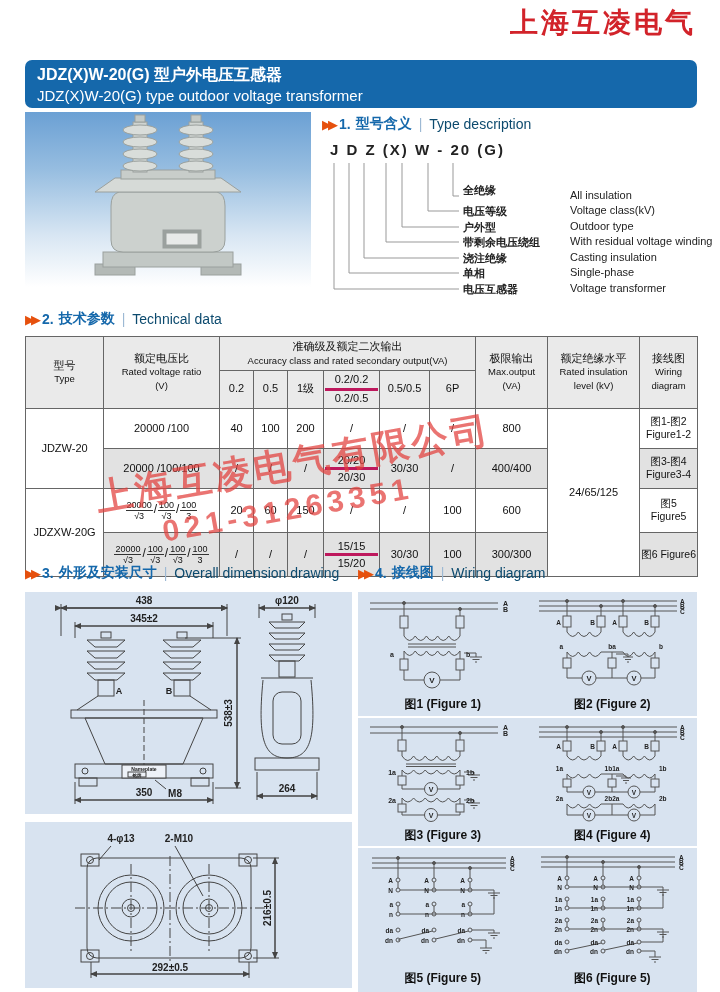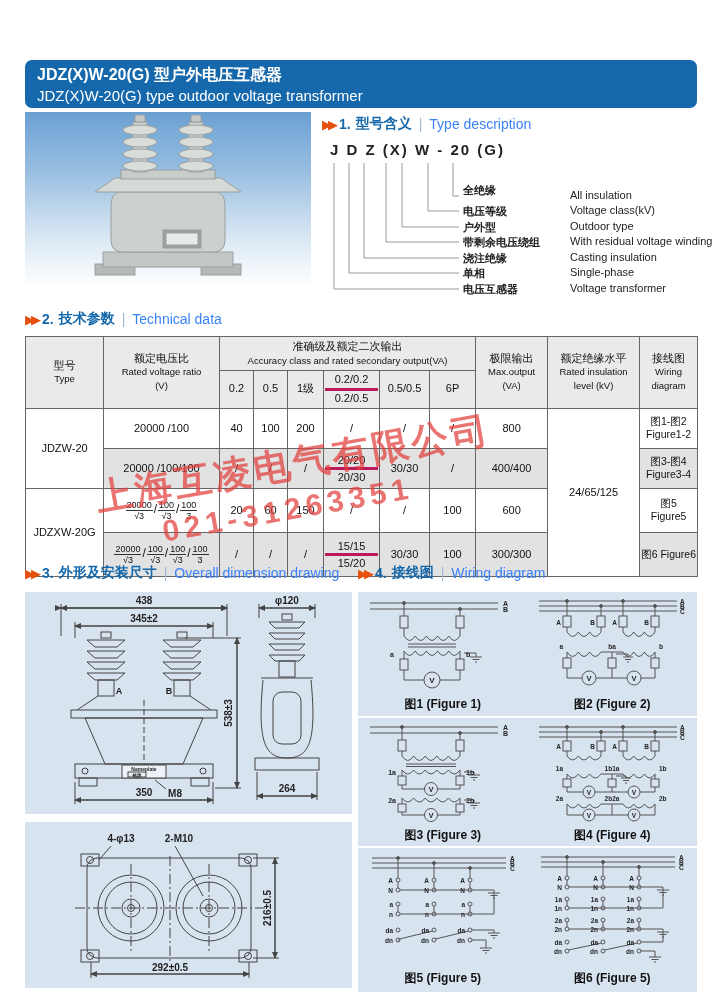--- a/index.html
+++ b/index.html
@@ -14,21 +14,21 @@
   .titlebar{position:absolute;left:25px;top:60px;width:672px;height:48px;background:#1568ab;
             border-radius:7px;color:#fff;padding:3px 0 0 0;box-sizing:border-box;}
   .titlebar .l1{font-size:16px;font-weight:bold;margin:2px 0 0 12px;}
   .titlebar .l2{font-size:15px;margin:1px 0 0 12px;}
   
   .sect{position:absolute;display:flex;align-items:center;gap:5px;font-size:14px;}
   .arr1{color:#e6500d;font-size:13px;letter-spacing:-4px;}
   .sect .no{color:#1568ab;font-weight:bold;}
   .sect .cn{color:#1568ab;font-weight:bold;}
   .sect .sep{color:#9db9d4;margin:0 2px;}
-  .sect .en{color:#3b82f6;text-align:center;}
+  .sect .en{color:#0c4a6e;text-align:center;}
   
   .photo{position:absolute;left:25px;top:112px;width:286px;height:190px;
          background:linear-gradient(180deg,#6ba0d4 0%,#96bde0 30%,#d8e6f3 65%,#ffffff 92%);}
   
   .typecode{position:absolute;left:318px;top:115px;width:384px;height:195px;}
   .code{position:absolute;left:12px;top:26px;font-size:15px;font-weight:bold;letter-spacing:2px;color:#222;}
   .leg-cn{position:absolute;left:145px;font-size:11px;font-weight:bold;color:#222;white-space:nowrap;}
   .leg-en{position:absolute;left:252px;font-size:11px;color:#222;white-space:nowrap;}
   
   table.tech{position:absolute;left:25px;top:336px;width:672px;border-collapse:collapse;
@@ -56,20 +56,21 @@
   .fig{width:166px;text-align:center;}
   .figcap{font-size:12px;font-weight:bold;color:#111;margin-top:1px;}
   svg text{font-family:"Liberation Sans","DejaVu Sans",sans-serif;}
 </style>
 </head>
 <body>
 
 <div class="page">
 
   <div class="logo">
+    <div class="logo-cn">上海互凌电气</div>
   </div>
 
   <div class="titlebar">
     <div class="l1">JDZ(X)W-20(G) 型户外电压互感器</div>
     <div class="l2">JDZ(X)W-20(G) type outdoor voltage transformer</div>
   </div>
 
   <div class="photo">
     <svg width="286" height="190" viewBox="0 0 286 190">
       <g stroke="#9aa09d" stroke-width="1">

